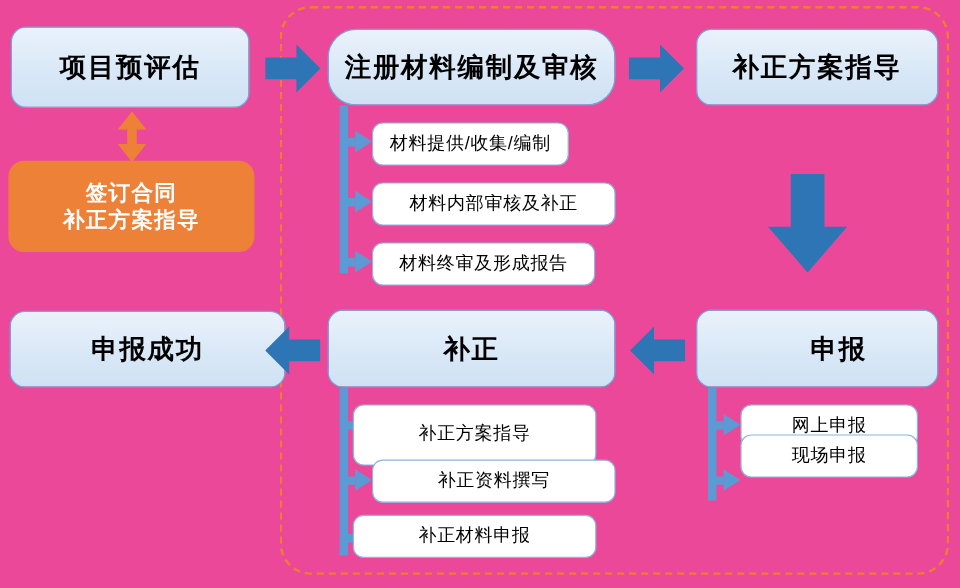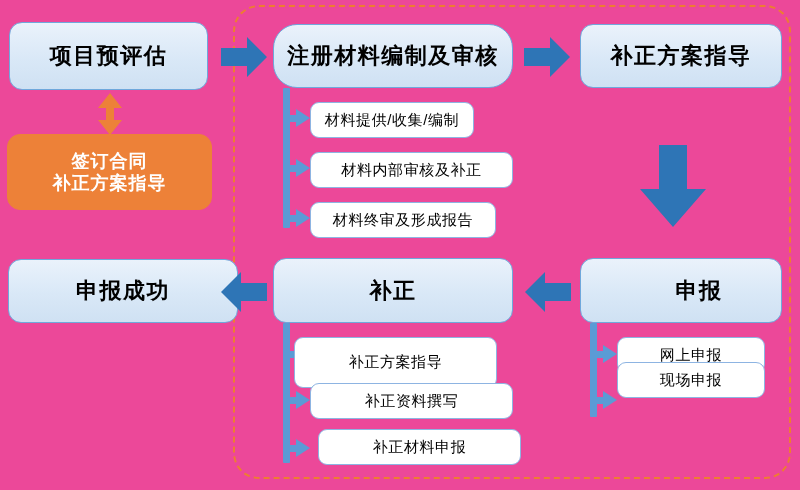--- a/index.html
+++ b/index.html
@@ -195,21 +195,21 @@
 
   <div class="tick-stem" style="left:288px; top:445px; width:8px;"></div>
   <div class="tick" style="left:296px; top:439px;"></div>
 
   <div class="node node-sub" style="left:294px; top:337px; width:203px; height:51px;">
     <span>补正方案指导</span>
   </div>
   <div class="node node-sub" style="left:310px; top:383px; width:203px; height:36px;">
     <span>补正资料撰写</span>
   </div>
-  <div class="node node-sub" style="left:318px; top:429px; width:203px; height:36px;">
+  <div class="node node-sub" style="left:294px; top:429px; width:203px; height:36px;">
     <span>补正材料申报</span>
   </div>
 
   <div class="arrow-left" style="left:525px; top:272px; width:46px; height:40px;">
     <svg width="46" height="40" viewBox="0 0 46 40">
       <polygon points="46,11 20,11 20,0 0,20 20,40 20,29 46,29" fill="#2E75B6"></polygon>
     </svg>
   </div>
 
   <div class="node node-main" style="left:580px; top:258px; width:202px; height:65px;padding-left:36px;">

